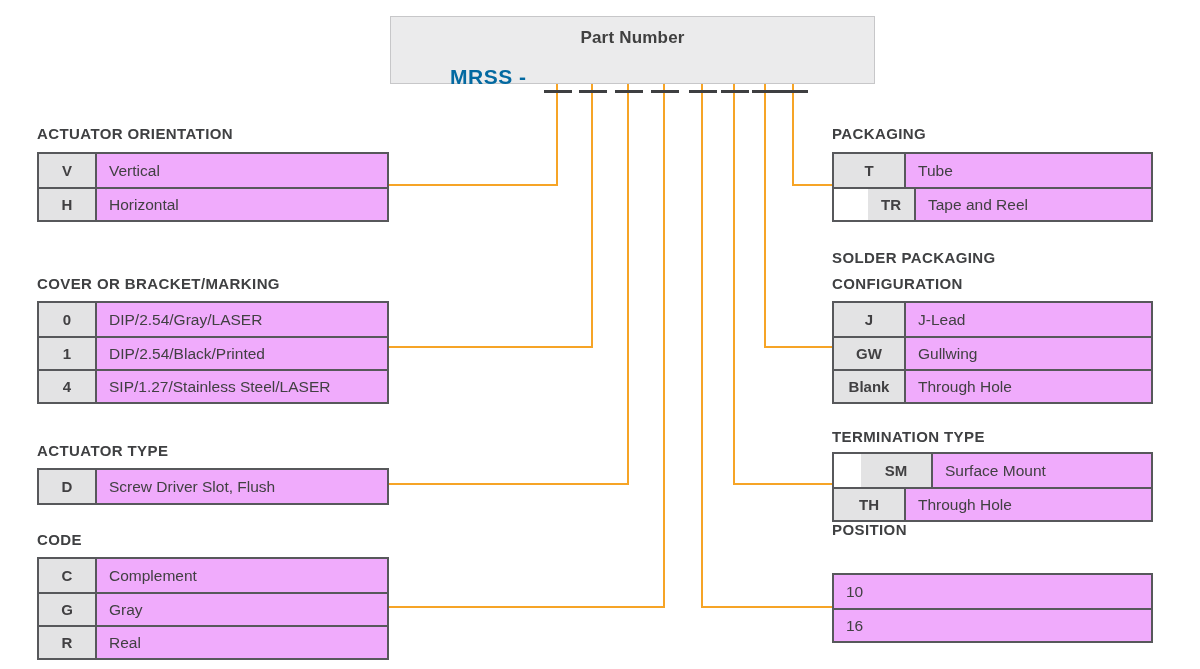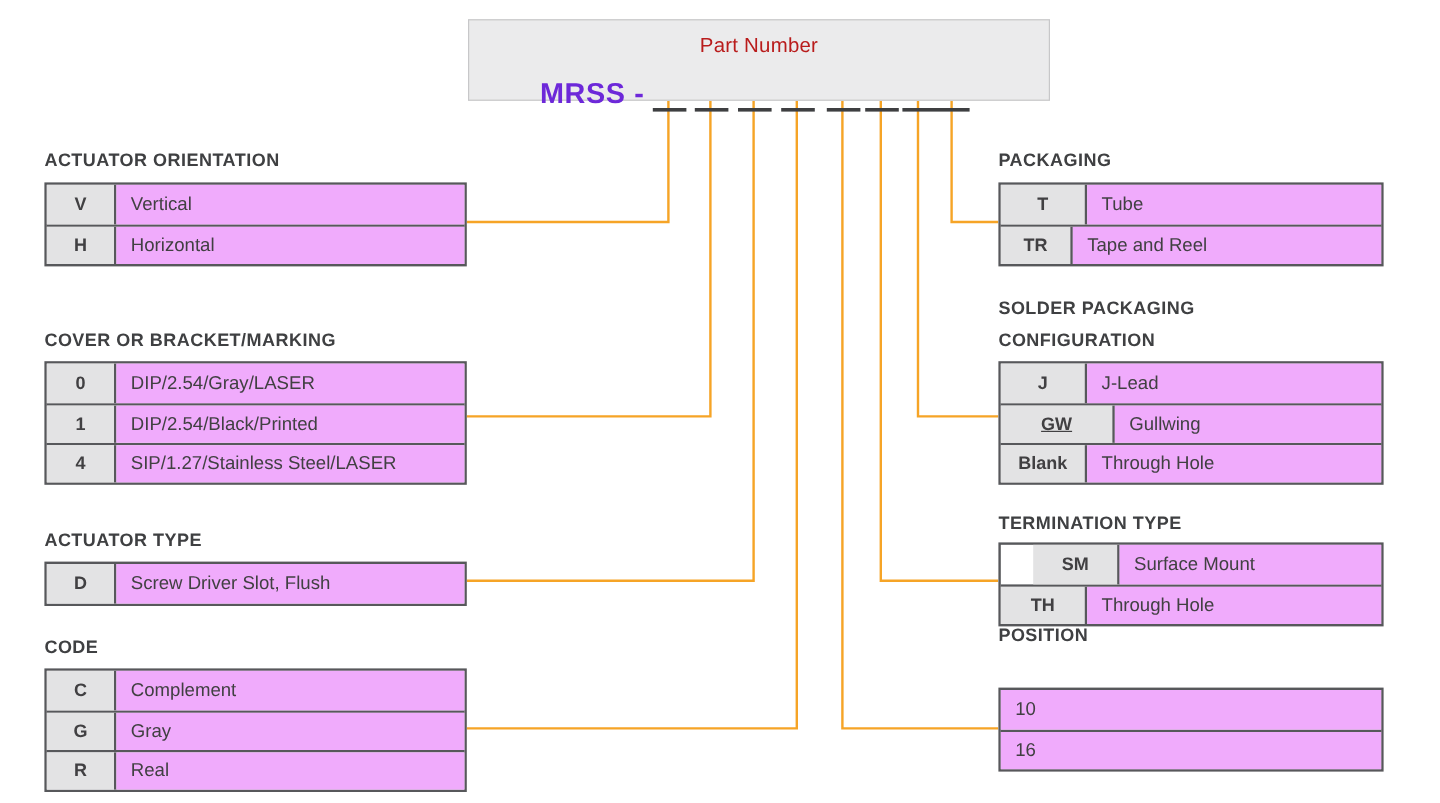--- a/index.html
+++ b/index.html
@@ -19,29 +19,29 @@
     background:#ebebec;
     border:1px solid #c7c7c9;
     box-sizing:border-box;
   }
   .pn-title{
     position:absolute;
     width:100%;
     top:11px;
     text-align:center;
     font-size:17px;
-    font-weight:normal;
-    color:#b91c1c;
+    font-weight:bold;
+    color:#404040;
     letter-spacing:.2px;
   }
   .pn-prefix{
     position:absolute;
-    font-size:24px;
-    font-weight:bold;
-    color:#6d28d9;
+    font-size:21px;
+    font-weight:bold;
+    color:#0369a1;
     letter-spacing:.5px;
   }
   .pn-blank{
     position:absolute;
     height:3px;
     background:#3e3f41;
   }
   
   #wires{position:absolute;left:0;top:0;}
   
@@ -166,33 +166,33 @@
         <div class="opt-label">Real</div>
       </div>
     </div>
     <div class="sec-heading" style="left: 832px; top: 121px;">PACKAGING</div>
     <div class="opt-table" style="left: 832px; top: 152px; width: 321px;">
       <div class="opt-row">
         <div class="opt-code" style="width: 72px;">T</div>
         <div class="opt-label">Tube</div>
       </div>
       <div class="opt-row">
-        <div class="opt-code" style="width: 60px;">TR</div>
+        <div class="opt-code" style="width: 48px; margin-left: 34px;">TR</div>
         <div class="opt-label">Tape and Reel</div>
       </div>
     </div>
     <div class="sec-heading" style="left: 832px; top: 245px;">SOLDER PACKAGING</div>
     <div class="sec-heading" style="left: 832px; top: 271px;">CONFIGURATION</div>
     <div class="opt-table" style="left: 832px; top: 301px; width: 321px;">
       <div class="opt-row">
         <div class="opt-code" style="width: 72px;">J</div>
         <div class="opt-label">J-Lead</div>
       </div>
       <div class="opt-row">
-        <div class="opt-code" style="width: 95px; text-decoration: underline;">GW</div>
+        <div class="opt-code" style="width: 72px;">GW</div>
         <div class="opt-label">Gullwing</div>
       </div>
       <div class="opt-row">
         <div class="opt-code" style="width: 72px;">Blank</div>
         <div class="opt-label">Through Hole</div>
       </div>
     </div>
     <div class="sec-heading" style="left: 832px; top: 424px;">TERMINATION TYPE</div>
     <div class="opt-table" style="left: 832px; top: 452px; width: 321px;">
       <div class="opt-row">

